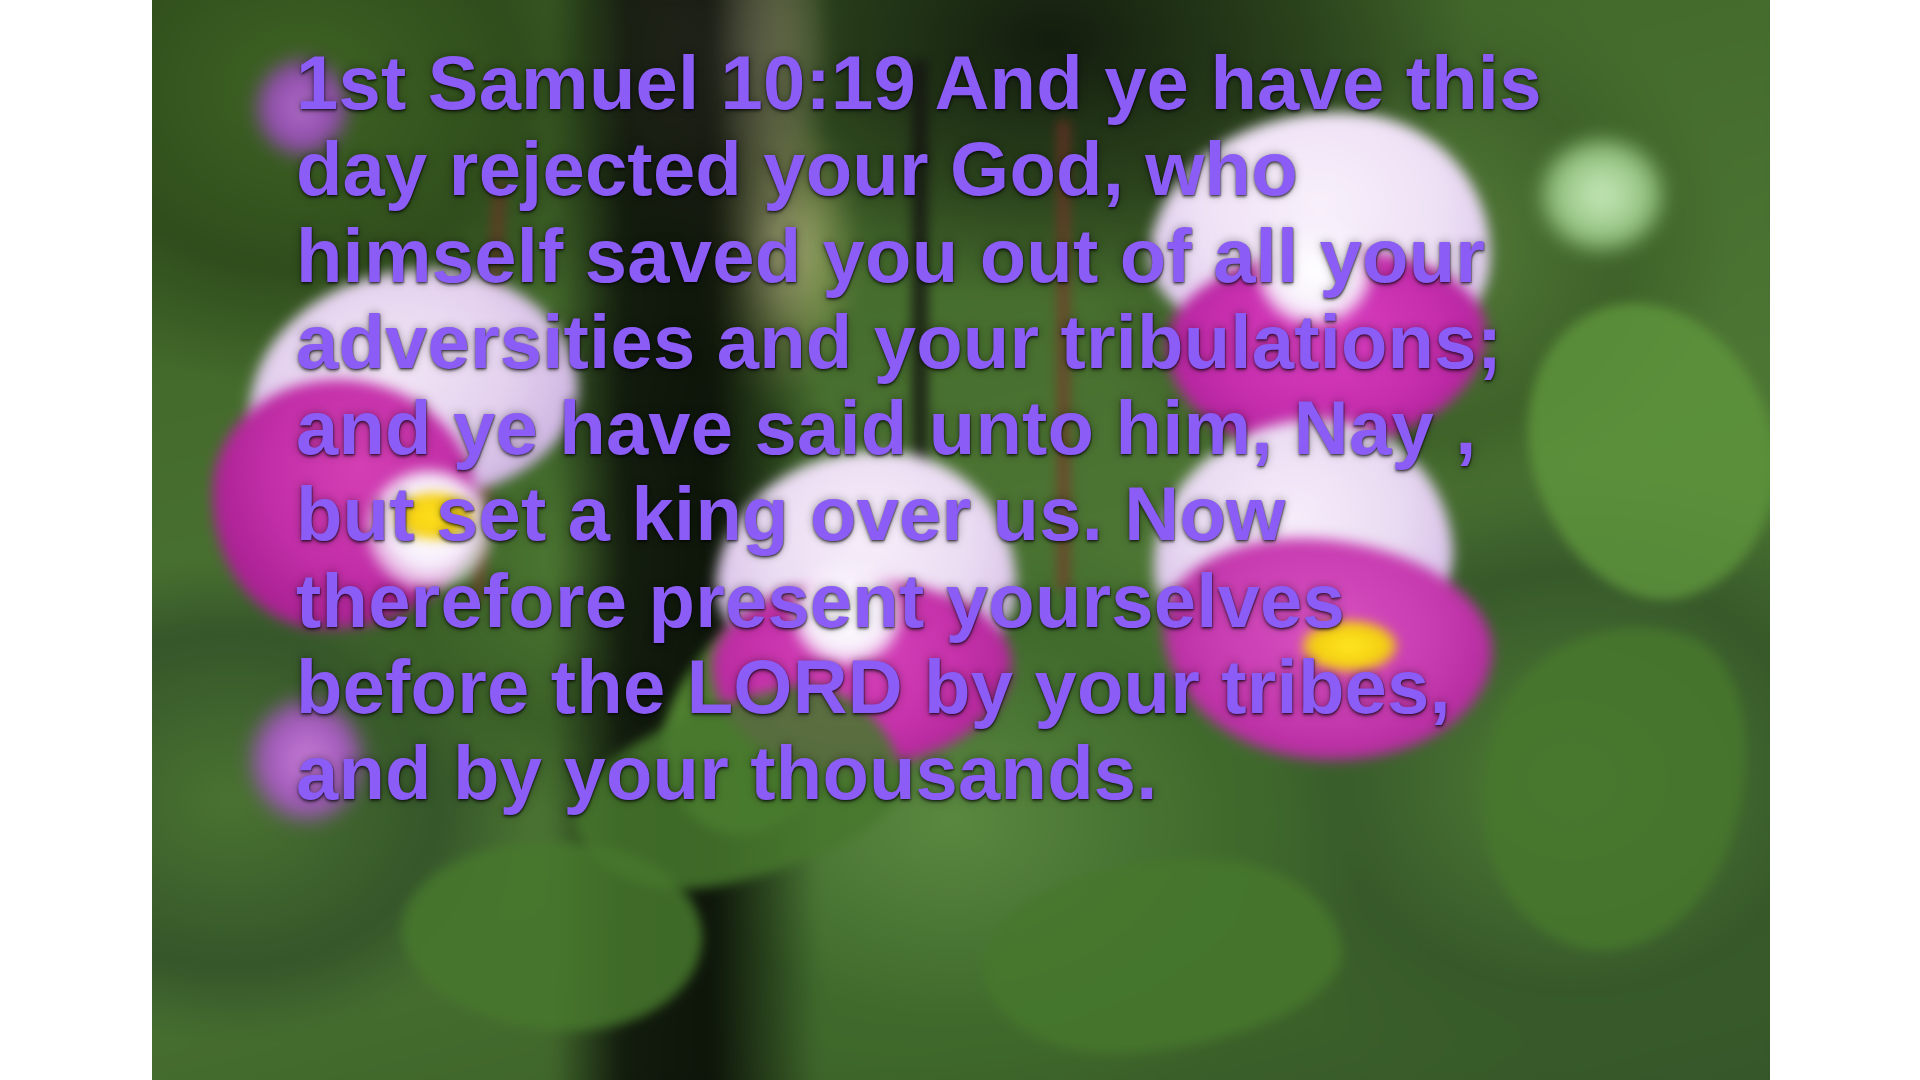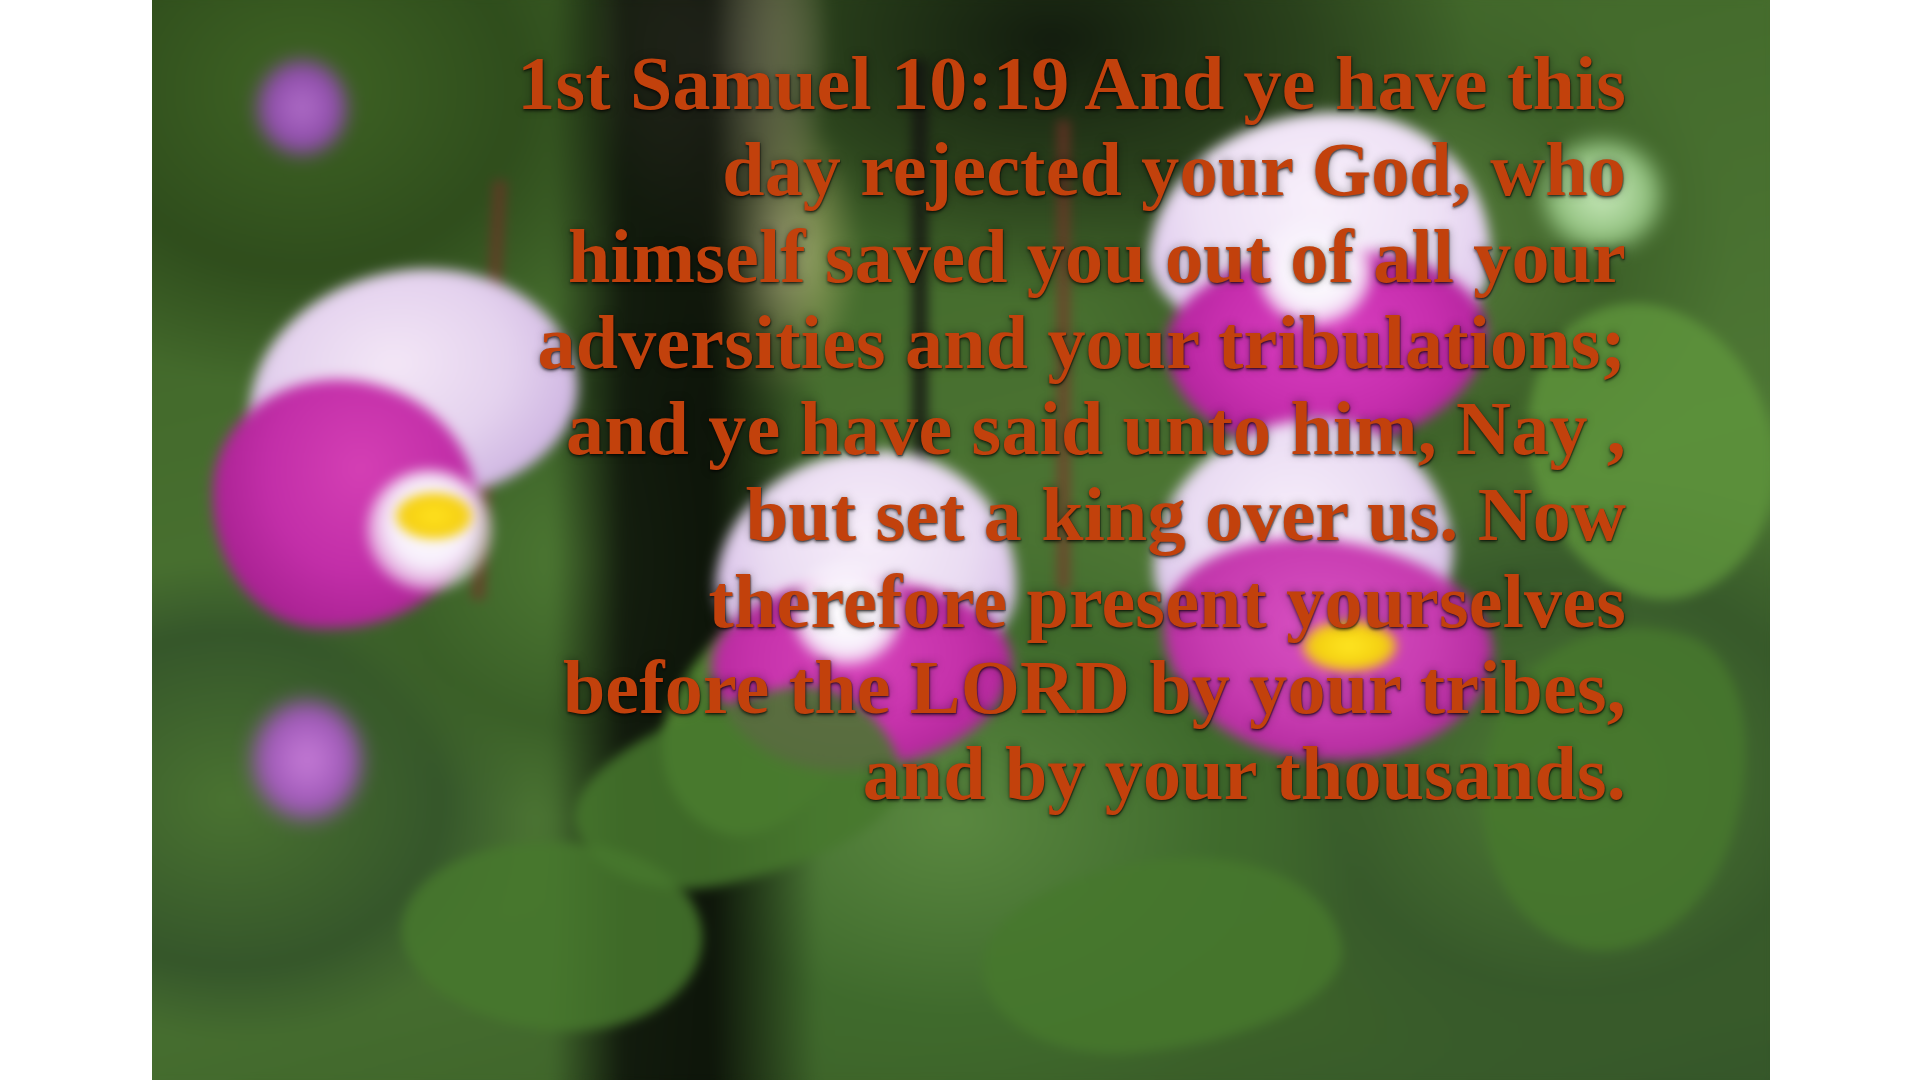--- a/index.html
+++ b/index.html
@@ -192,23 +192,23 @@
     height: 1080px;
     display: flex;
     align-items: flex-start;
     justify-content: center;
     padding-top: 40px;
     box-sizing: border-box;
     z-index: 5;
   }
   .verse-text {
     width: 1330px;
-    text-align: right;
-    color: #c2410c;
-    font-family: Liberation Serif, serif;
+    text-align: left;
+    color: #8b5cf6;
+    font-family: Liberation Sans, sans-serif;
     font-weight: 700;
     font-size: 76px;
     line-height: 1.135;
     letter-spacing: 0.2px;
     text-shadow:
       0 2px 3px rgba(0,0,0,0.55),
       0 0 10px rgba(0,0,0,0.35),
       1px 1px 0 rgba(0,0,0,0.25);
     white-space: pre-line;
   }

